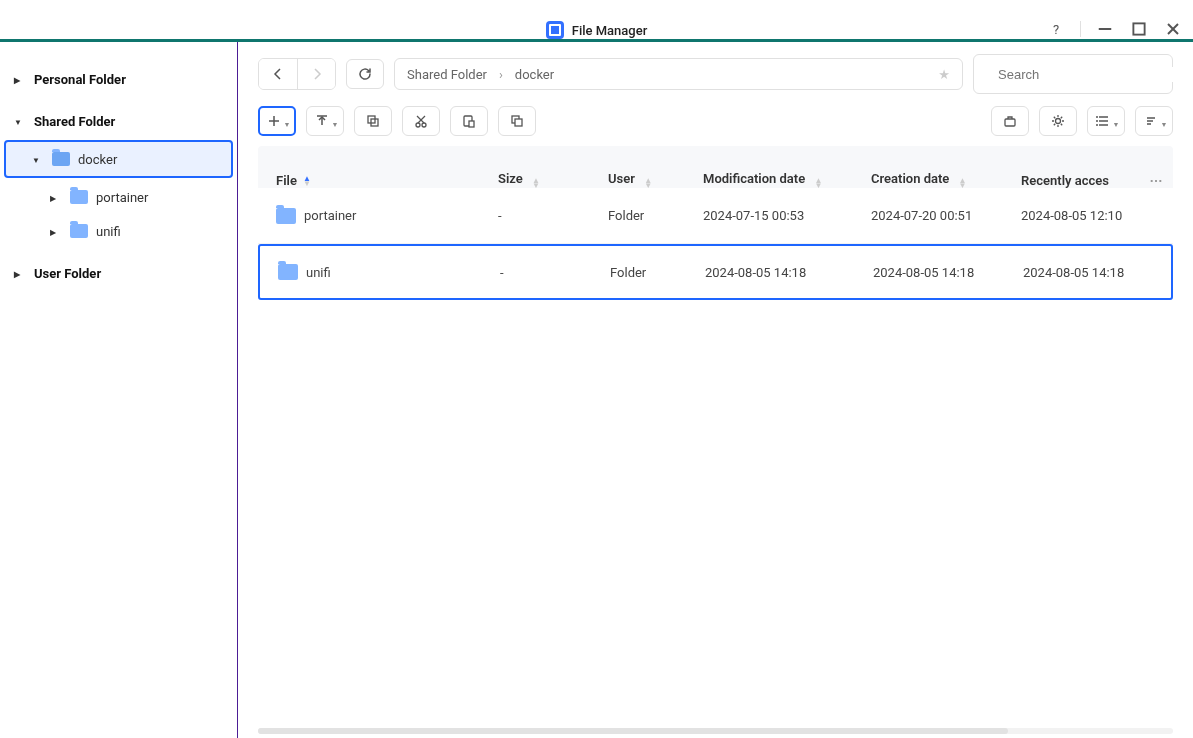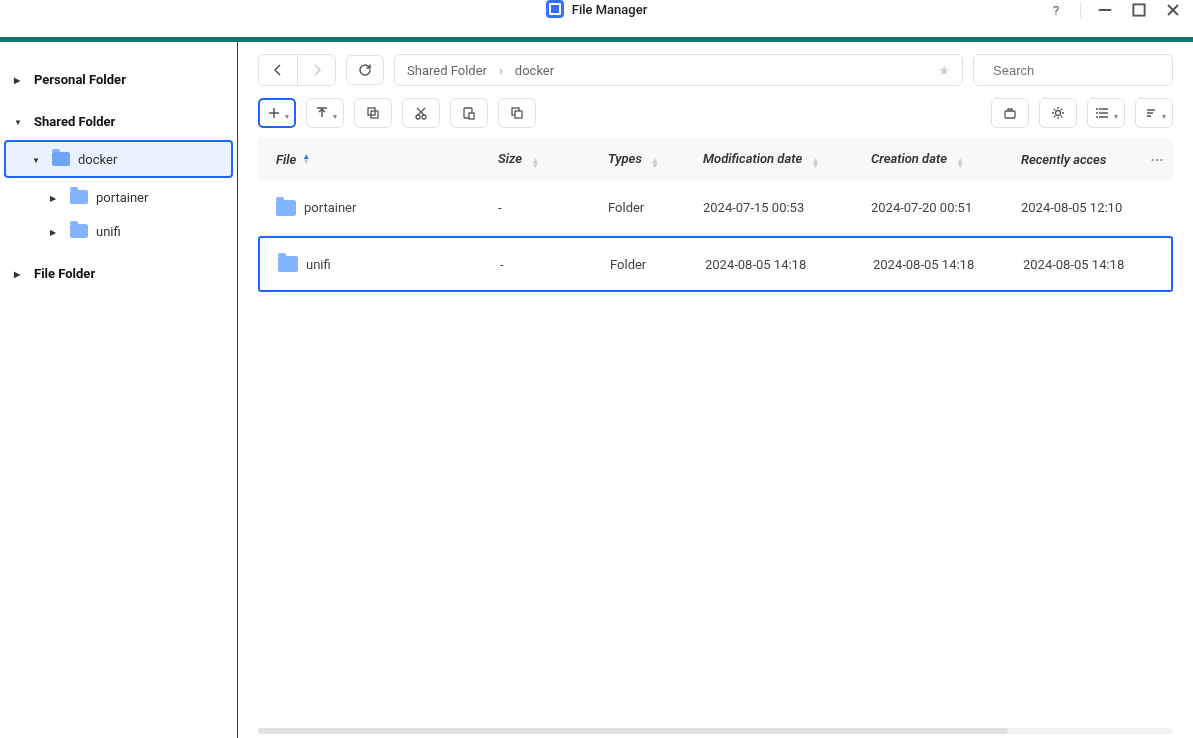--- a/index.html
+++ b/index.html
@@ -14,24 +14,24 @@
       width: 1193px;
       height: 738px;
       display: flex;
       flex-direction: column;
       border-radius: 6px;
       overflow: hidden;
     }
     .titlebar {
       height: 42px;
       display: flex;
-      align-items: flex-start;
+      align-items: flex-end;
       justify-content: center;
       position: relative;
-      border-bottom: 5px solid #0f766e;
+      border-bottom: 3px solid #0f766e;
     }
     .titlebar-center {
       display: flex;
       align-items: center;
       gap: 8px;
     }
     .app-icon {
       width: 18px;
       height: 18px;
       background: #3370ff;
@@ -197,28 +197,27 @@
       font-size: 13px;
     }
     .breadcrumb .star {
       margin-left: auto;
       color: #ccc;
     }
     .breadcrumb-sep::after { content: "›"; color: #999; margin: 0 2px; }
     .searchbox {
       border: 1px solid #e0e0e0;
       border-radius: 6px;
-      height: 32px;
+      height: 40px;
       display: flex;
       align-items: center;
       padding: 0 8px;
       gap: 8px;
       width: 200px;
       color: #aaa;
-      justify-content: center;
     }
     .searchbox input {
       border: none;
       outline: none;
       flex: 1;
       font-size: 13px;
       color: #333;
     }
     .search-divider { width: 1px; height: 14px; background: #e0e0e0; }
     .action-row {
@@ -238,25 +237,24 @@
     .table-container {
       flex: 1;
       padding: 0 20px;
       overflow: auto;
     }
     .table-header {
       display: flex;
       background: #f7f8fa;
       border-radius: 4px 4px 0 0;
       height: 42px;
-      align-items: center;
+      align-items: flex-end;
       font-weight: 600;
       font-size: 13px;
       color: #333;
-      font-style: italic;
     }
     .table-row {
       display: flex;
       height: 56px;
       align-items: center;
       border-bottom: 1px solid #f3f3f3;
       font-size: 13px;
       color: #444;
     }
     .table-row.highlighted {
@@ -369,21 +367,21 @@
       </div>
 
       <div class="tree-item tree-level2">
         <span class="tree-toggle right"></span>
         <span class="folder-icon"></span>
         <span>unifi</span>
       </div>
 
       <div class="tree-item section">
         <span class="tree-toggle right"></span>
-        <span>File Folder</span>
+        <span>User Folder</span>
       </div>
     </div>
 
     <div class="content">
 
       <div class="toolbar-row">
         <div class="btn-group">
           <div class="btn">
             <svg viewBox="0 0 16 16">
                 <polyline points="10,3 5,8 10,13" fill="none" stroke="currentColor" stroke-width="1.5"></polyline>
@@ -502,21 +500,21 @@
               </span>
           </div>
           <div class="col-size">
             <span>Size</span>
             <span class="sort-indicator">
                 <span>▲</span>
                 <span>▼</span>
               </span>
           </div>
           <div class="col-type">
-            <span>Types</span>
+            <span>User</span>
             <span class="sort-indicator">
                 <span>▲</span>
                 <span>▼</span>
               </span>
           </div>
           <div class="col-mod">
             <span>Modification date</span>
             <span class="sort-indicator">
                 <span>▲</span>
                 <span>▼</span>

